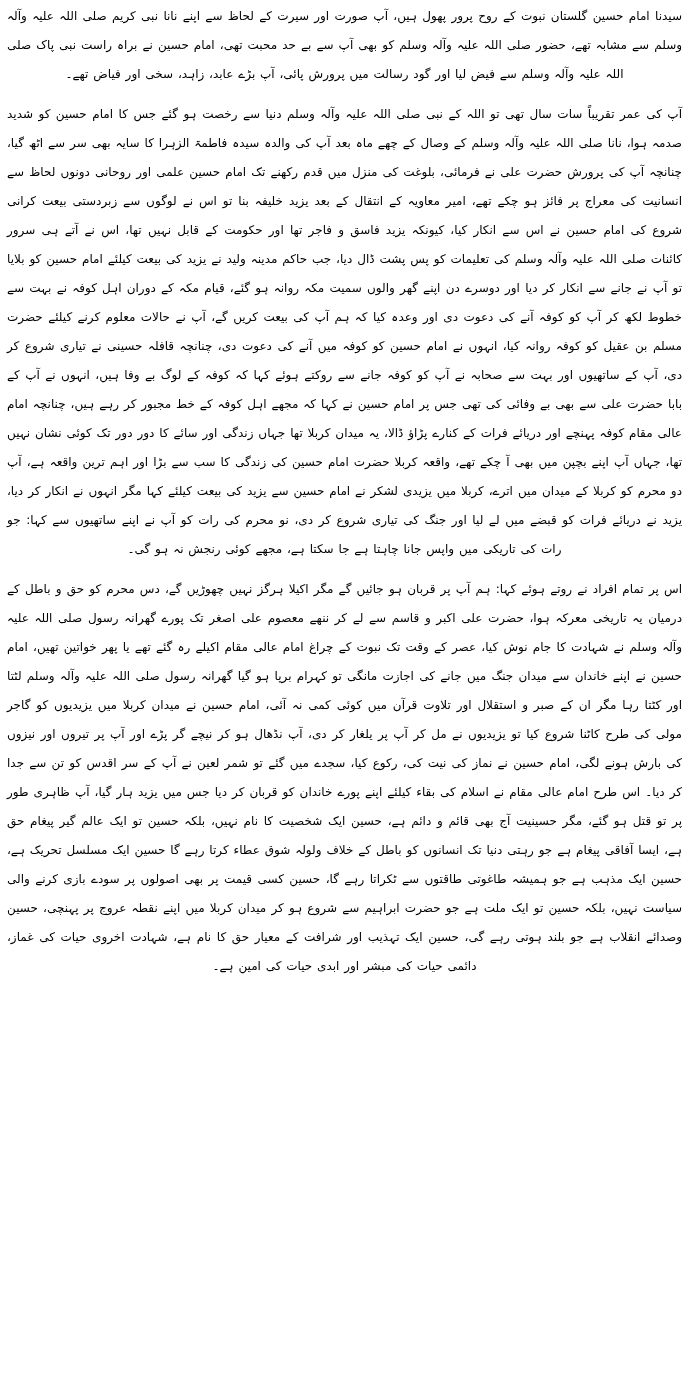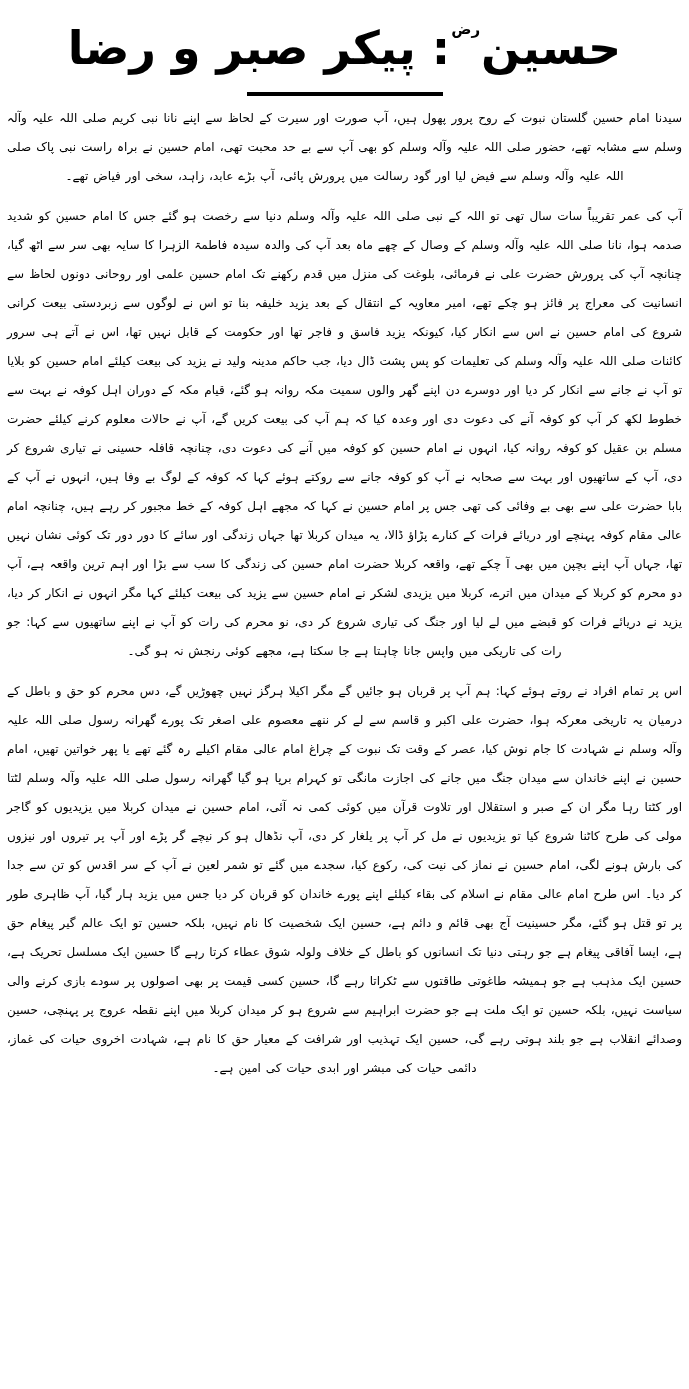--- a/index.html
+++ b/index.html
@@ -48,24 +48,20 @@
     text-align: justify;
     text-align-last: center;
     word-spacing: 1px;
   }
 </style>
 </head>
 <body>
 
 <div class="page">
 
-  <header class="article-header">
-    <h1 class="article-title"><span>حسین</span><span class="honorific">رض</span><span>: پیکر صبر و رضا</span></h1>
-    <div class="title-underline"></div>
-  </header>
 
   <main class="article-body">
     <p class="body-para">سیدنا امام حسین گلستان نبوت کے روح پرور پھول ہیں، آپ صورت اور سیرت کے لحاظ سے اپنے نانا نبی کریم صلی اللہ علیہ وآلہ وسلم سے مشابہ تھے، حضور صلی اللہ علیہ وآلہ وسلم کو بھی آپ سے بے حد محبت تھی، امام حسین نے براہ راست نبی پاک صلی اللہ علیہ وآلہ وسلم سے فیض لیا اور گود رسالت میں پرورش پائی، آپ بڑے عابد، زاہد، سخی اور فیاض تھے۔</p>
     <p class="body-para">آپ کی عمر تقریباً سات سال تھی تو اللہ کے نبی صلی اللہ علیہ وآلہ وسلم دنیا سے رخصت ہو گئے جس کا امام حسین کو شدید صدمہ ہوا، نانا صلی اللہ علیہ وآلہ وسلم کے وصال کے چھے ماہ بعد آپ کی والدہ سیدہ فاطمۃ الزہرا کا سایہ بھی سر سے اٹھ گیا، چنانچہ آپ کی پرورش حضرت علی نے فرمائی، بلوغت کی منزل میں قدم رکھنے تک امام حسین علمی اور روحانی دونوں لحاظ سے انسانیت کی معراج پر فائز ہو چکے تھے، امیر معاویہ کے انتقال کے بعد یزید خلیفہ بنا تو اس نے لوگوں سے زبردستی بیعت کرانی شروع کی امام حسین نے اس سے انکار کیا، کیونکہ یزید فاسق و فاجر تھا اور حکومت کے قابل نہیں تھا، اس نے آتے ہی سرور کائنات صلی اللہ علیہ وآلہ وسلم کی تعلیمات کو پس پشت ڈال دیا، جب حاکم مدینہ ولید نے یزید کی بیعت کیلئے امام حسین کو بلایا تو آپ نے جانے سے انکار کر دیا اور دوسرے دن اپنے گھر والوں سمیت مکہ روانہ ہو گئے، قیام مکہ کے دوران اہل کوفہ نے بہت سے خطوط لکھ کر آپ کو کوفہ آنے کی دعوت دی اور وعدہ کیا کہ ہم آپ کی بیعت کریں گے، آپ نے حالات معلوم کرنے کیلئے حضرت مسلم بن عقیل کو کوفہ روانہ کیا، انہوں نے امام حسین کو کوفہ میں آنے کی دعوت دی، چنانچہ قافلہ حسینی نے تیاری شروع کر دی، آپ کے ساتھیوں اور بہت سے صحابہ نے آپ کو کوفہ جانے سے روکتے ہوئے کہا کہ کوفہ کے لوگ بے وفا ہیں، انہوں نے آپ کے بابا حضرت علی سے بھی بے وفائی کی تھی جس پر امام حسین نے کہا کہ مجھے اہل کوفہ کے خط مجبور کر رہے ہیں، چنانچہ امام عالی مقام کوفہ پہنچے اور دریائے فرات کے کنارے پڑاؤ ڈالا، یہ میدان کربلا تھا جہاں زندگی اور سائے کا دور دور تک کوئی نشان نہیں تھا، جہاں آپ اپنے بچپن میں بھی آ چکے تھے، واقعہ کربلا حضرت امام حسین کی زندگی کا سب سے بڑا اور اہم ترین واقعہ ہے، آپ دو محرم کو کربلا کے میدان میں اترے، کربلا میں یزیدی لشکر نے امام حسین سے یزید کی بیعت کیلئے کہا مگر انہوں نے انکار کر دیا، یزید نے دریائے فرات کو قبضے میں لے لیا اور جنگ کی تیاری شروع کر دی، نو محرم کی رات کو آپ نے اپنے ساتھیوں سے کہا: جو رات کی تاریکی میں واپس جانا چاہتا ہے جا سکتا ہے، مجھے کوئی رنجش نہ ہو گی۔</p>
     <p class="body-para">اس پر تمام افراد نے روتے ہوئے کہا: ہم آپ پر قربان ہو جائیں گے مگر اکیلا ہرگز نہیں چھوڑیں گے، دس محرم کو حق و باطل کے درمیان یہ تاریخی معرکہ ہوا، حضرت علی اکبر و قاسم سے لے کر ننھے معصوم علی اصغر تک پورے گھرانہ رسول صلی اللہ علیہ وآلہ وسلم نے شہادت کا جام نوش کیا، عصر کے وقت تک نبوت کے چراغ امام عالی مقام اکیلے رہ گئے تھے یا پھر خواتین تھیں، امام حسین نے اپنے خاندان سے میدان جنگ میں جانے کی اجازت مانگی تو کہرام برپا ہو گیا گھرانہ رسول صلی اللہ علیہ وآلہ وسلم لٹتا اور کٹتا رہا مگر ان کے صبر و استقلال اور تلاوت قرآن میں کوئی کمی نہ آئی، امام حسین نے میدان کربلا میں یزیدیوں کو گاجر مولی کی طرح کاٹنا شروع کیا تو یزیدیوں نے مل کر آپ پر یلغار کر دی، آپ نڈھال ہو کر نیچے گر پڑے اور آپ پر تیروں اور نیزوں کی بارش ہونے لگی، امام حسین نے نماز کی نیت کی، رکوع کیا، سجدے میں گئے تو شمر لعین نے آپ کے سر اقدس کو تن سے جدا کر دیا۔ اس طرح امام عالی مقام نے اسلام کی بقاء کیلئے اپنے پورے خاندان کو قربان کر دیا جس میں یزید ہار گیا، آپ ظاہری طور پر تو قتل ہو گئے، مگر حسینیت آج بھی قائم و دائم ہے، حسین ایک شخصیت کا نام نہیں، بلکہ حسین تو ایک عالم گیر پیغام حق ہے، ایسا آفاقی پیغام ہے جو رہتی دنیا تک انسانوں کو باطل کے خلاف ولولہ شوق عطاء کرتا رہے گا حسین ایک مسلسل تحریک ہے، حسین ایک مذہب ہے جو ہمیشہ طاغوتی طاقتوں سے ٹکراتا رہے گا، حسین کسی قیمت پر بھی اصولوں پر سودے بازی کرنے والی سیاست نہیں، بلکہ حسین تو ایک ملت ہے جو حضرت ابراہیم سے شروع ہو کر میدان کربلا میں اپنے نقطہ عروج پر پہنچی، حسین وصدائے انقلاب ہے جو بلند ہوتی رہے گی، حسین ایک تہذیب اور شرافت کے معیار حق کا نام ہے، شہادت اخروی حیات کی غماز، دائمی حیات کی مبشر اور ابدی حیات کی امین ہے۔</p>
   </main>
 
 </div>
 
 </body></html>

